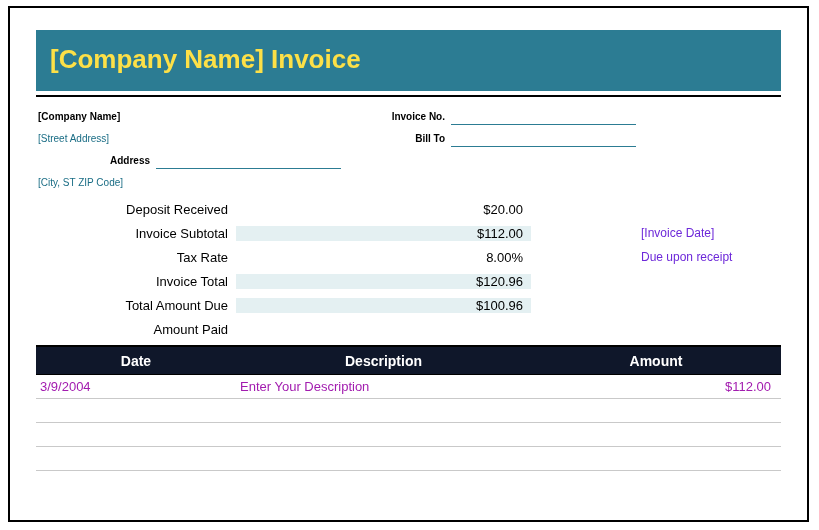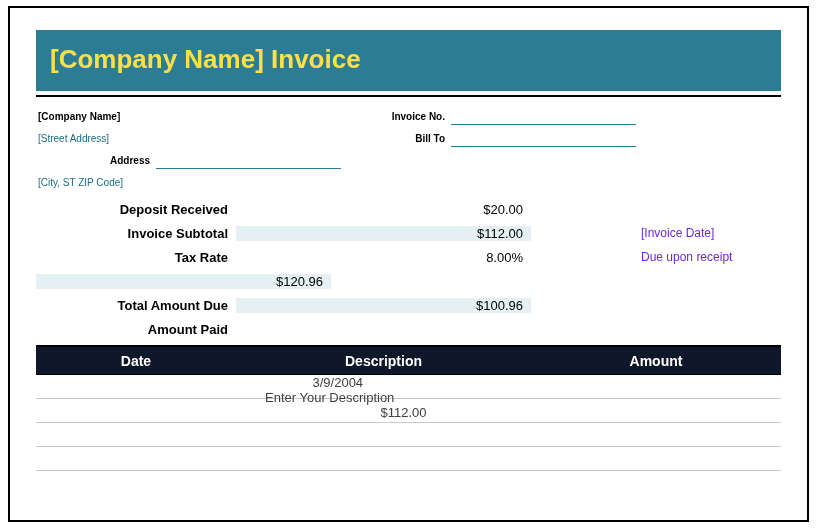--- a/index.html
+++ b/index.html
@@ -68,21 +68,21 @@
     font-size: 13px;
   }
   .summary-row {
     display: flex;
     height: 24px;
     align-items: center;
   }
   .s-label {
     width: 200px;
     text-align: right;
-    font-weight: bold;
+    font-weight: normal;
     color: #000;
     padding-right: 8px;
   }
   .s-value {
     width: 295px;
     text-align: right;
     padding-right: 8px;
     color: #000;
   }
   .s-value.tint {
@@ -111,23 +111,22 @@
   }
   .th-date { width: 200px; text-align: center; }
   .th-desc { width: 295px; text-align: center; }
   .th-amt  { flex: 1; text-align: center; }
 
   .tbody-row {
     display: flex;
     height: 24px;
     align-items: center;
     font-size: 13px;
-    color: #404040;
+    color: #a21caf;
     border-bottom: 1px solid #c9c9c9;
-    flex-direction: column;
   }
   .td-date { width: 200px; padding-left: 4px; }
   .td-desc { width: 295px; padding-left: 4px; }
   .td-amt  { flex: 1; text-align: right; padding-right: 10px; }
 
   .empty-row {
     display: flex;
     height: 24px;
     border-bottom: 1px solid #c9c9c9;
   }
@@ -175,20 +174,21 @@
         <div class="s-label">Invoice Subtotal</div>
         <div class="s-value tint">$112.00</div>
         <div class="s-side">[Invoice Date]</div>
       </div>
       <div class="summary-row">
         <div class="s-label">Tax Rate</div>
         <div class="s-value">8.00%</div>
         <div class="s-side">Due upon receipt</div>
       </div>
       <div class="summary-row">
+        <div class="s-label">Invoice Total</div>
         <div class="s-value tint">$120.96</div>
         <div class="s-side"></div>
       </div>
       <div class="summary-row">
         <div class="s-label">Total Amount Due</div>
         <div class="s-value tint">$100.96</div>
         <div class="s-side"></div>
       </div>
       <div class="summary-row">
         <div class="s-label">Amount Paid</div>

